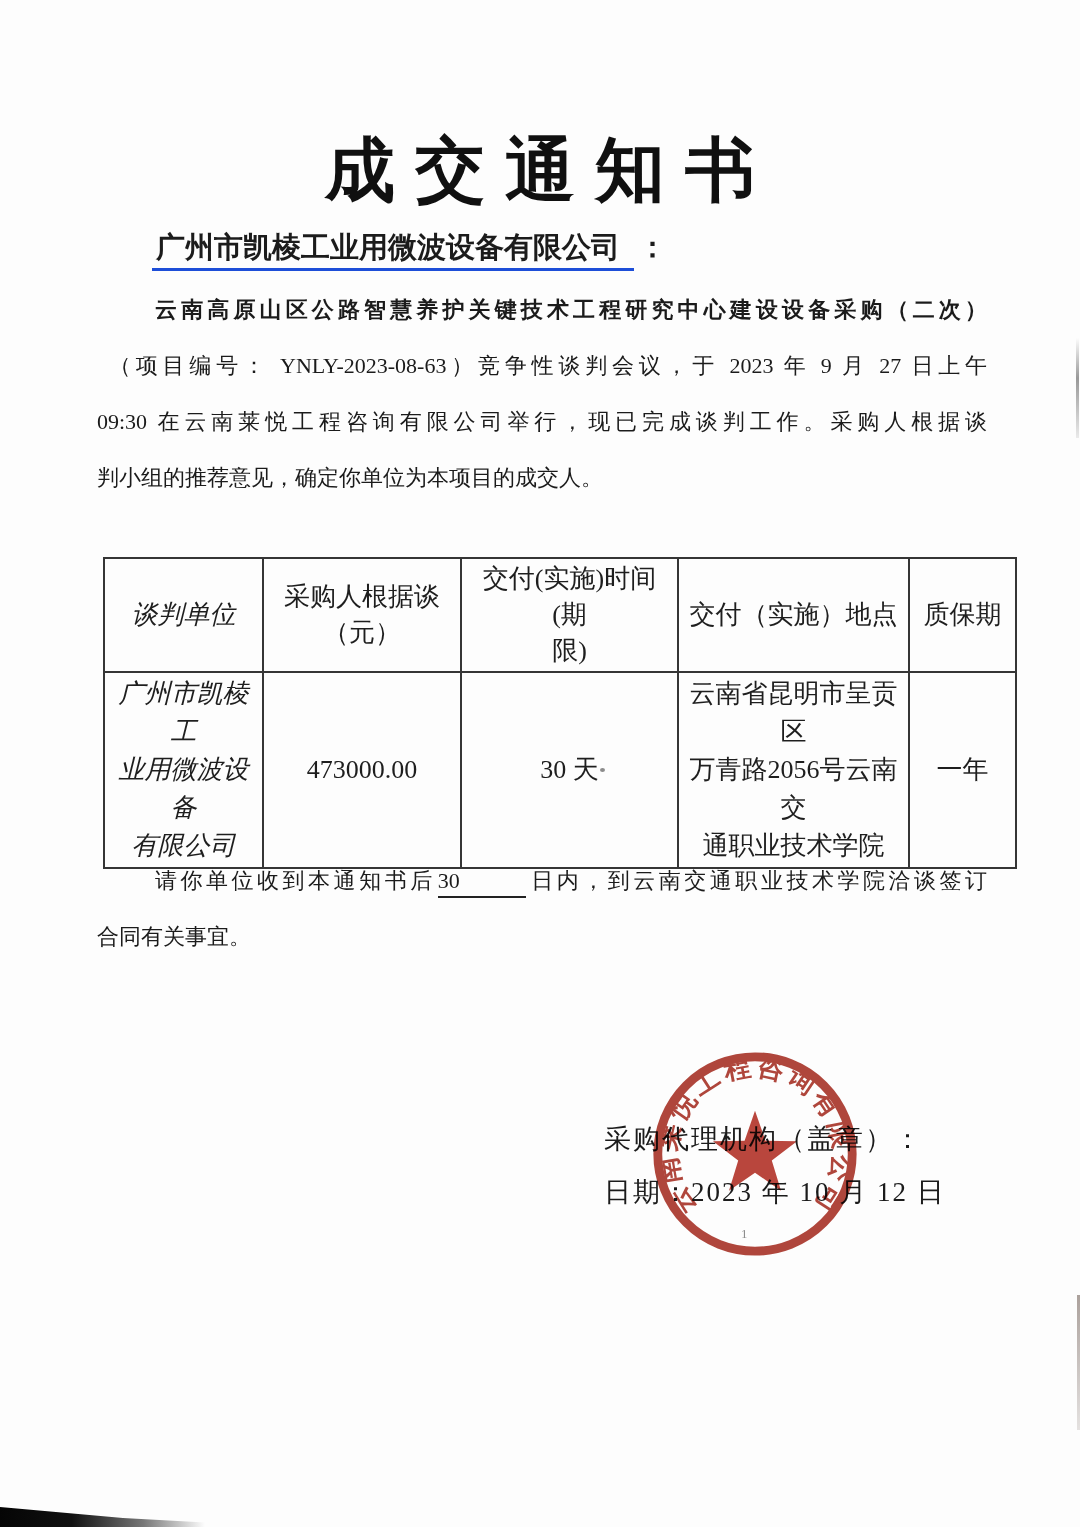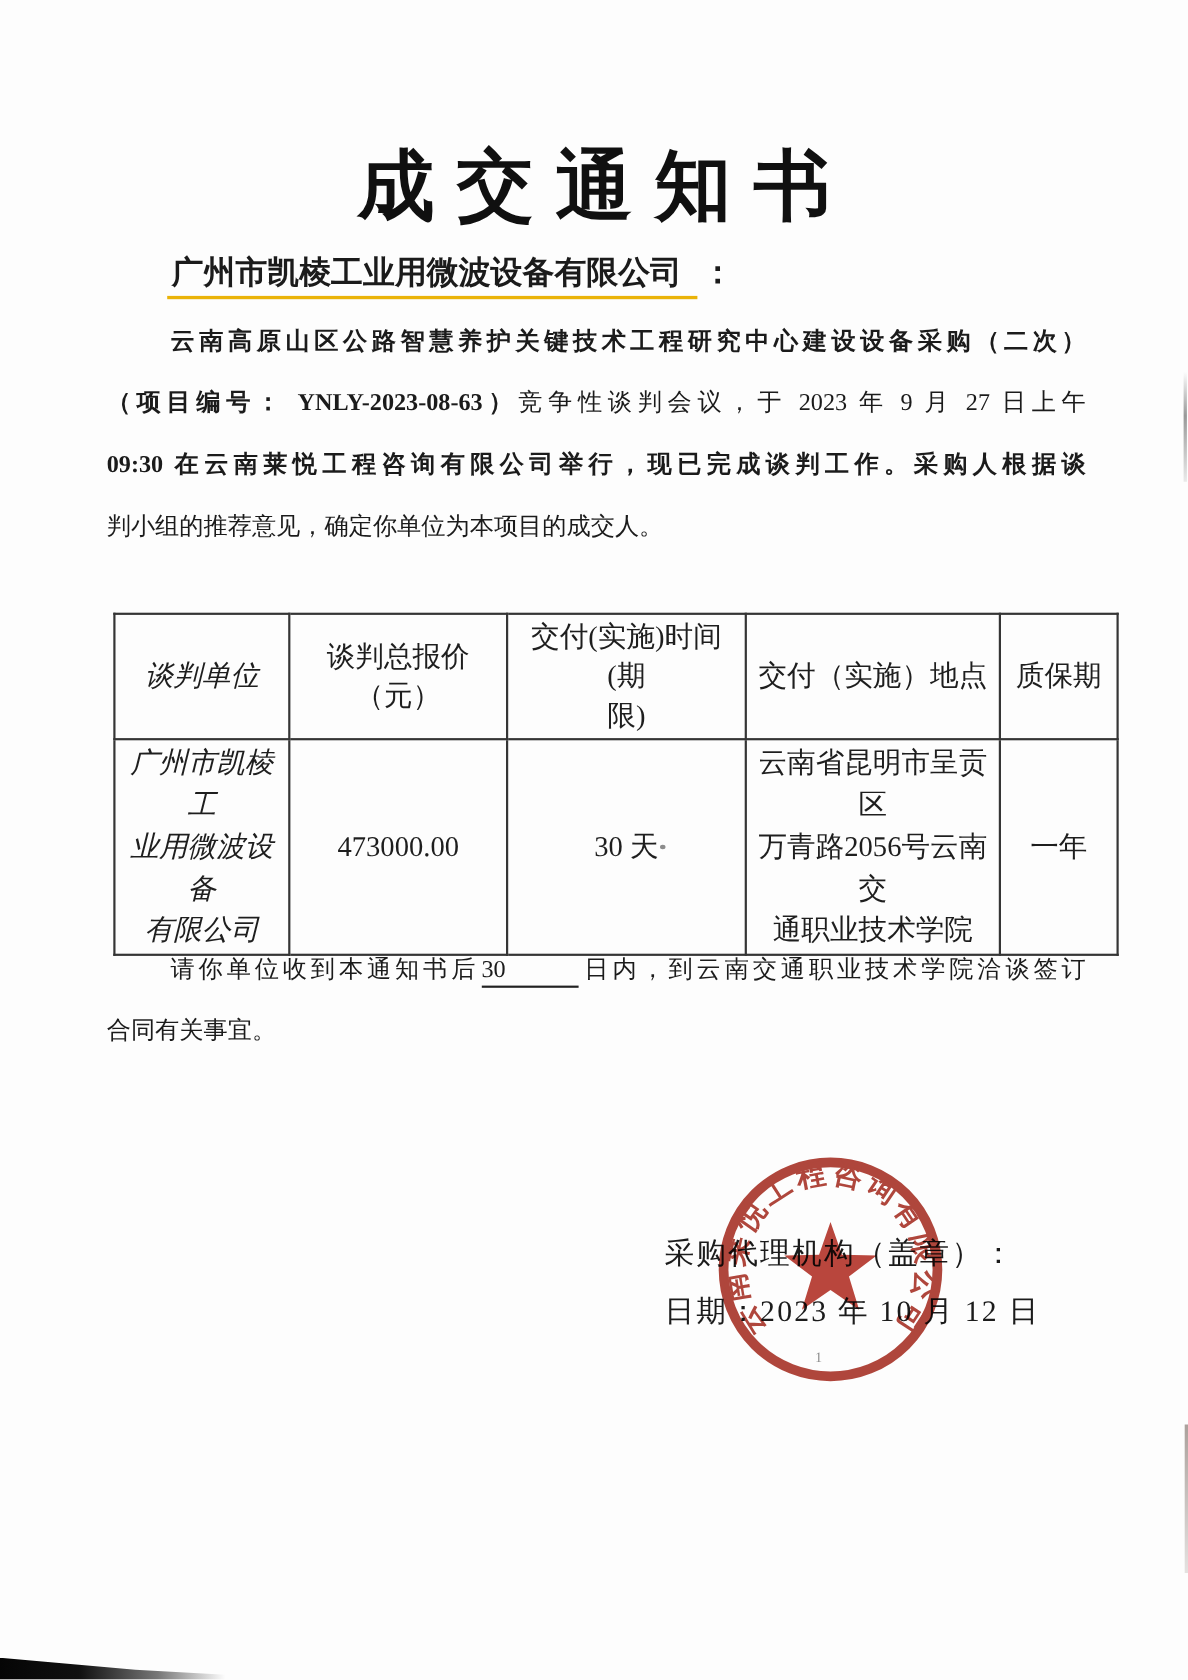--- a/index.html
+++ b/index.html
@@ -10,29 +10,29 @@
   }
   .abs{position:absolute;}
   
   .doc-title{
     left:0;top:128px;width:1080px;text-align:center;
     font-size:70px;font-weight:bold;letter-spacing:20px;padding-left:20px;
     box-sizing:border-box;line-height:86px;color:#101010;
   }
   
   .addressee{left:152px;top:228px;font-size:29px;font-weight:bold;white-space:nowrap;}
-  .addressee .uline{border-bottom:3px solid #eab308;padding:0 14px 5px 4px;margin-top:38px;}
+  .addressee .uline{border-bottom:3px solid #1d4ed8;padding:0 14px 5px 4px;margin-top:38px;}
   .addressee .colon{margin-left:4px;}
   
   .bodyline{font-size:22px;line-height:34px;white-space:nowrap;}
   .just{white-space:normal;text-align:justify;text-align-last:justify;}
-  .b{font-weight:bold;}
+  .b{font-weight:normal;margin-left:12px;}
   .l1{left:155px;top:293px;width:832px;font-weight:bold;}
   .l2{left:97px;top:349px;width:890px;}
-  .l3{left:97px;top:405px;width:890px;font-weight:bold;}
+  .l3{left:97px;top:405px;width:890px;}
   .l4{left:97px;top:461px;}
   
   table.award{
     position:absolute;left:103px;top:557px;width:882px;
     border-collapse:collapse;table-layout:fixed;
   }
   table.award th,table.award td{
     border:2px solid #353535;text-align:center;vertical-align:middle;
     white-space:pre-line;padding:2px 4px;font-weight:normal;color:#1e1e1e;
   }
@@ -91,21 +91,21 @@
 <div class="abs bodyline just l2">
   <span class="b">（项目编号： YNLY-2023-08-63）</span><span>竞争性谈判会议，于 2023 年 9 月 27 日上午</span>
 </div>
 <div class="abs bodyline just l3">09:30 在云南莱悦工程咨询有限公司举行，现已完成谈判工作。采购人根据谈</div>
 <div class="abs bodyline l4">判小组的推荐意见，确定你单位为本项目的成交人。</div>
 
 <table class="award">
   <tbody>
       <tr class="hdr">
     <th class="c1">谈判单位</th>
-    <th class="c2">谈判总报价
+    <th class="c2">采购人根据谈
 （元）</th>
     <th class="c3">交付(实施)时间(期
 限)</th>
     <th class="c4">交付（实施）地点</th>
     <th class="c5">质保期</th>
   </tr>
   <tr class="data">
     <td class="c1">广州市凯棱工
 业用微波设备
 有限公司</td>

